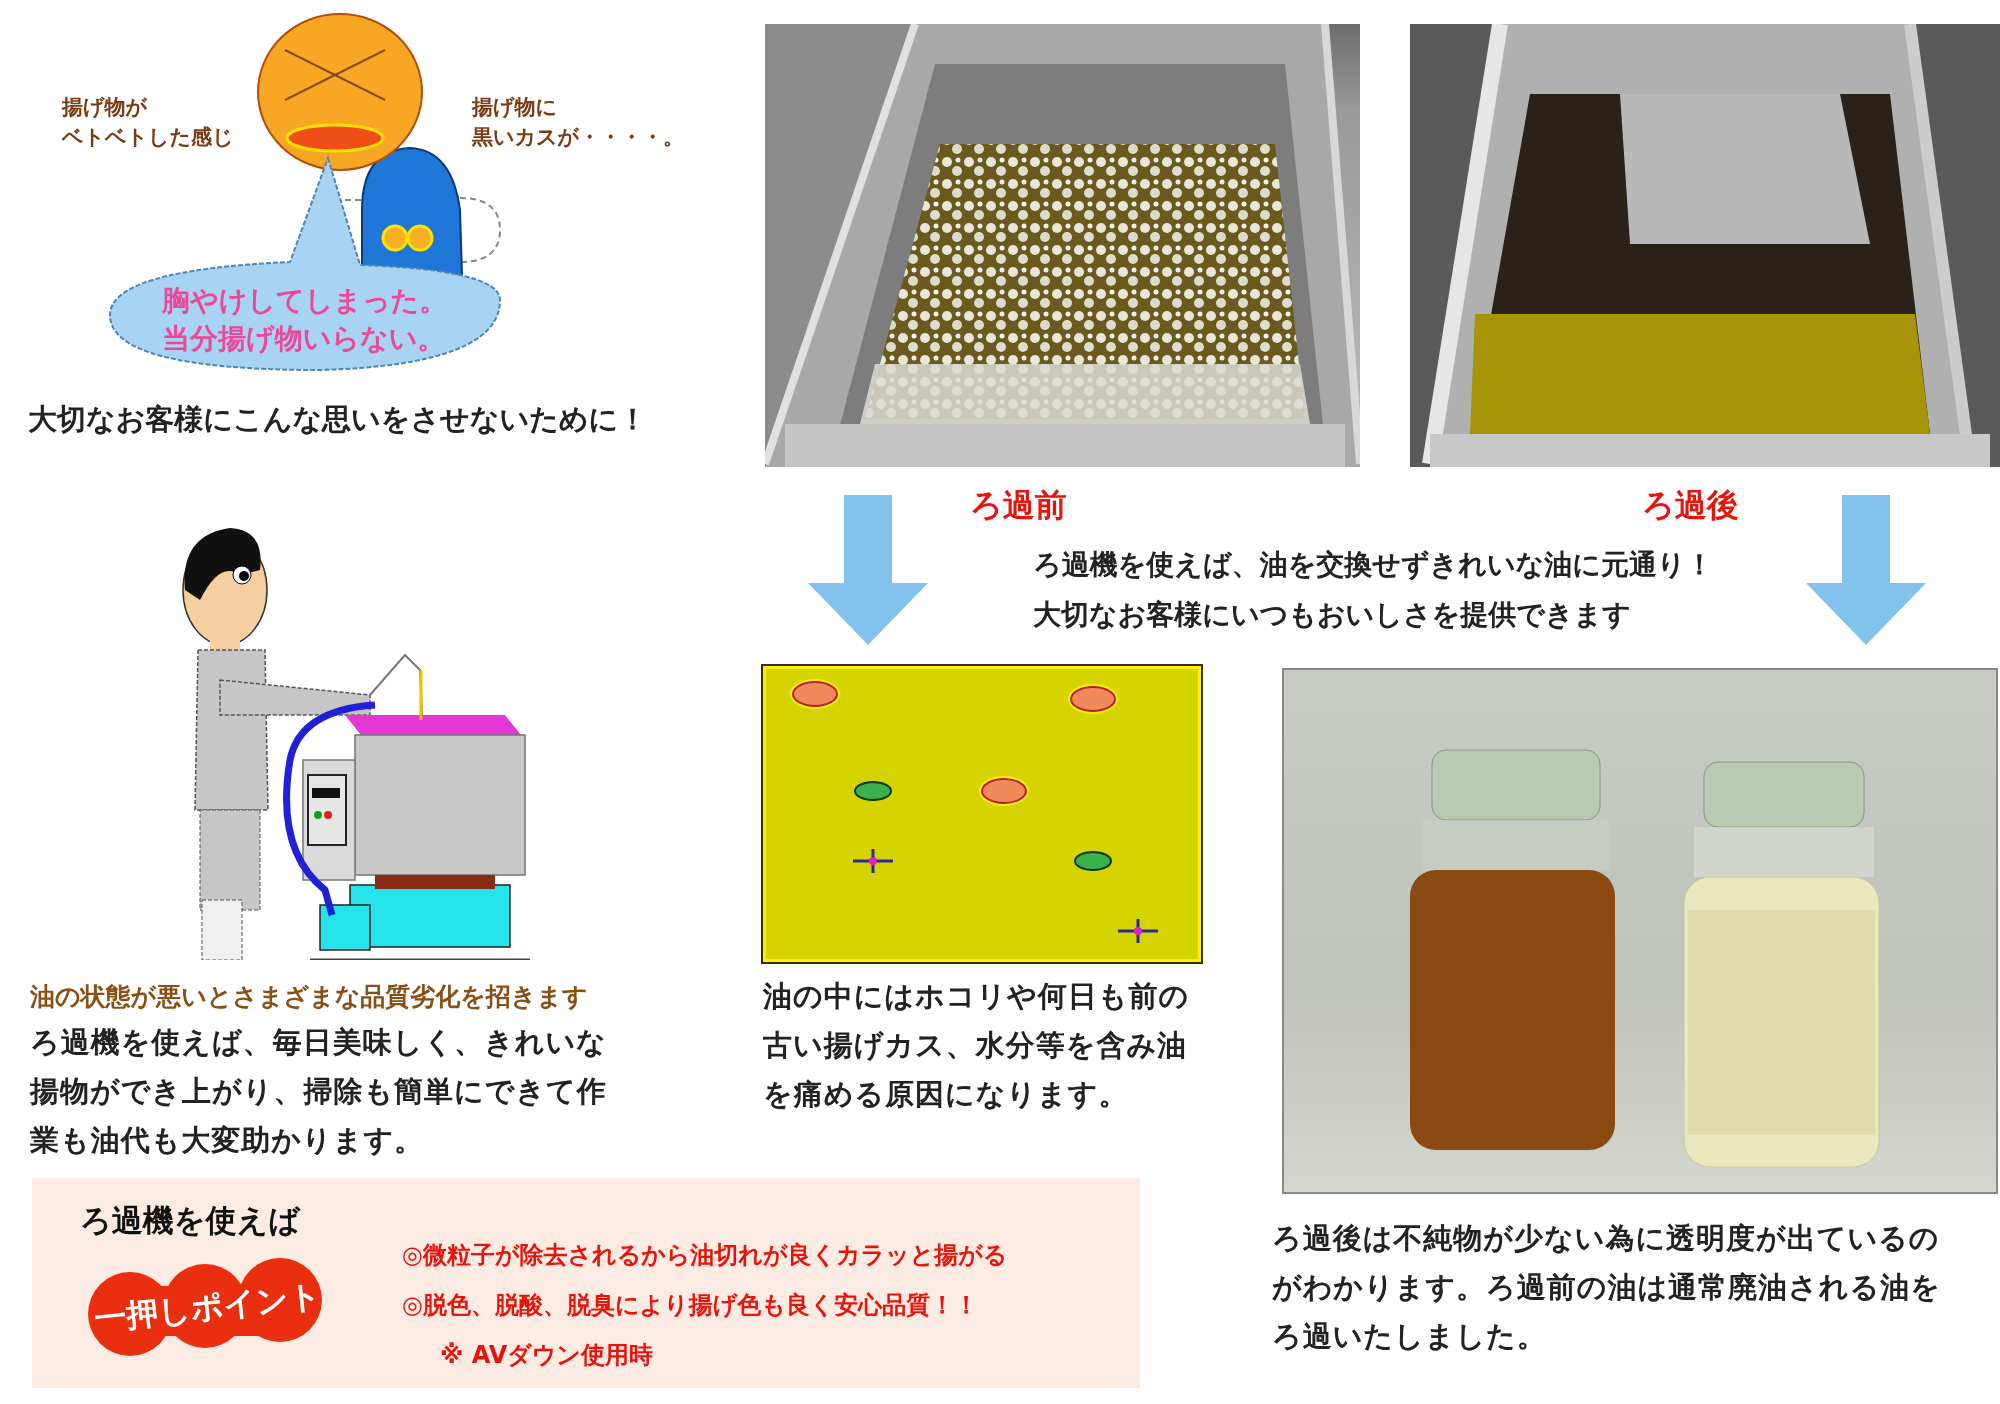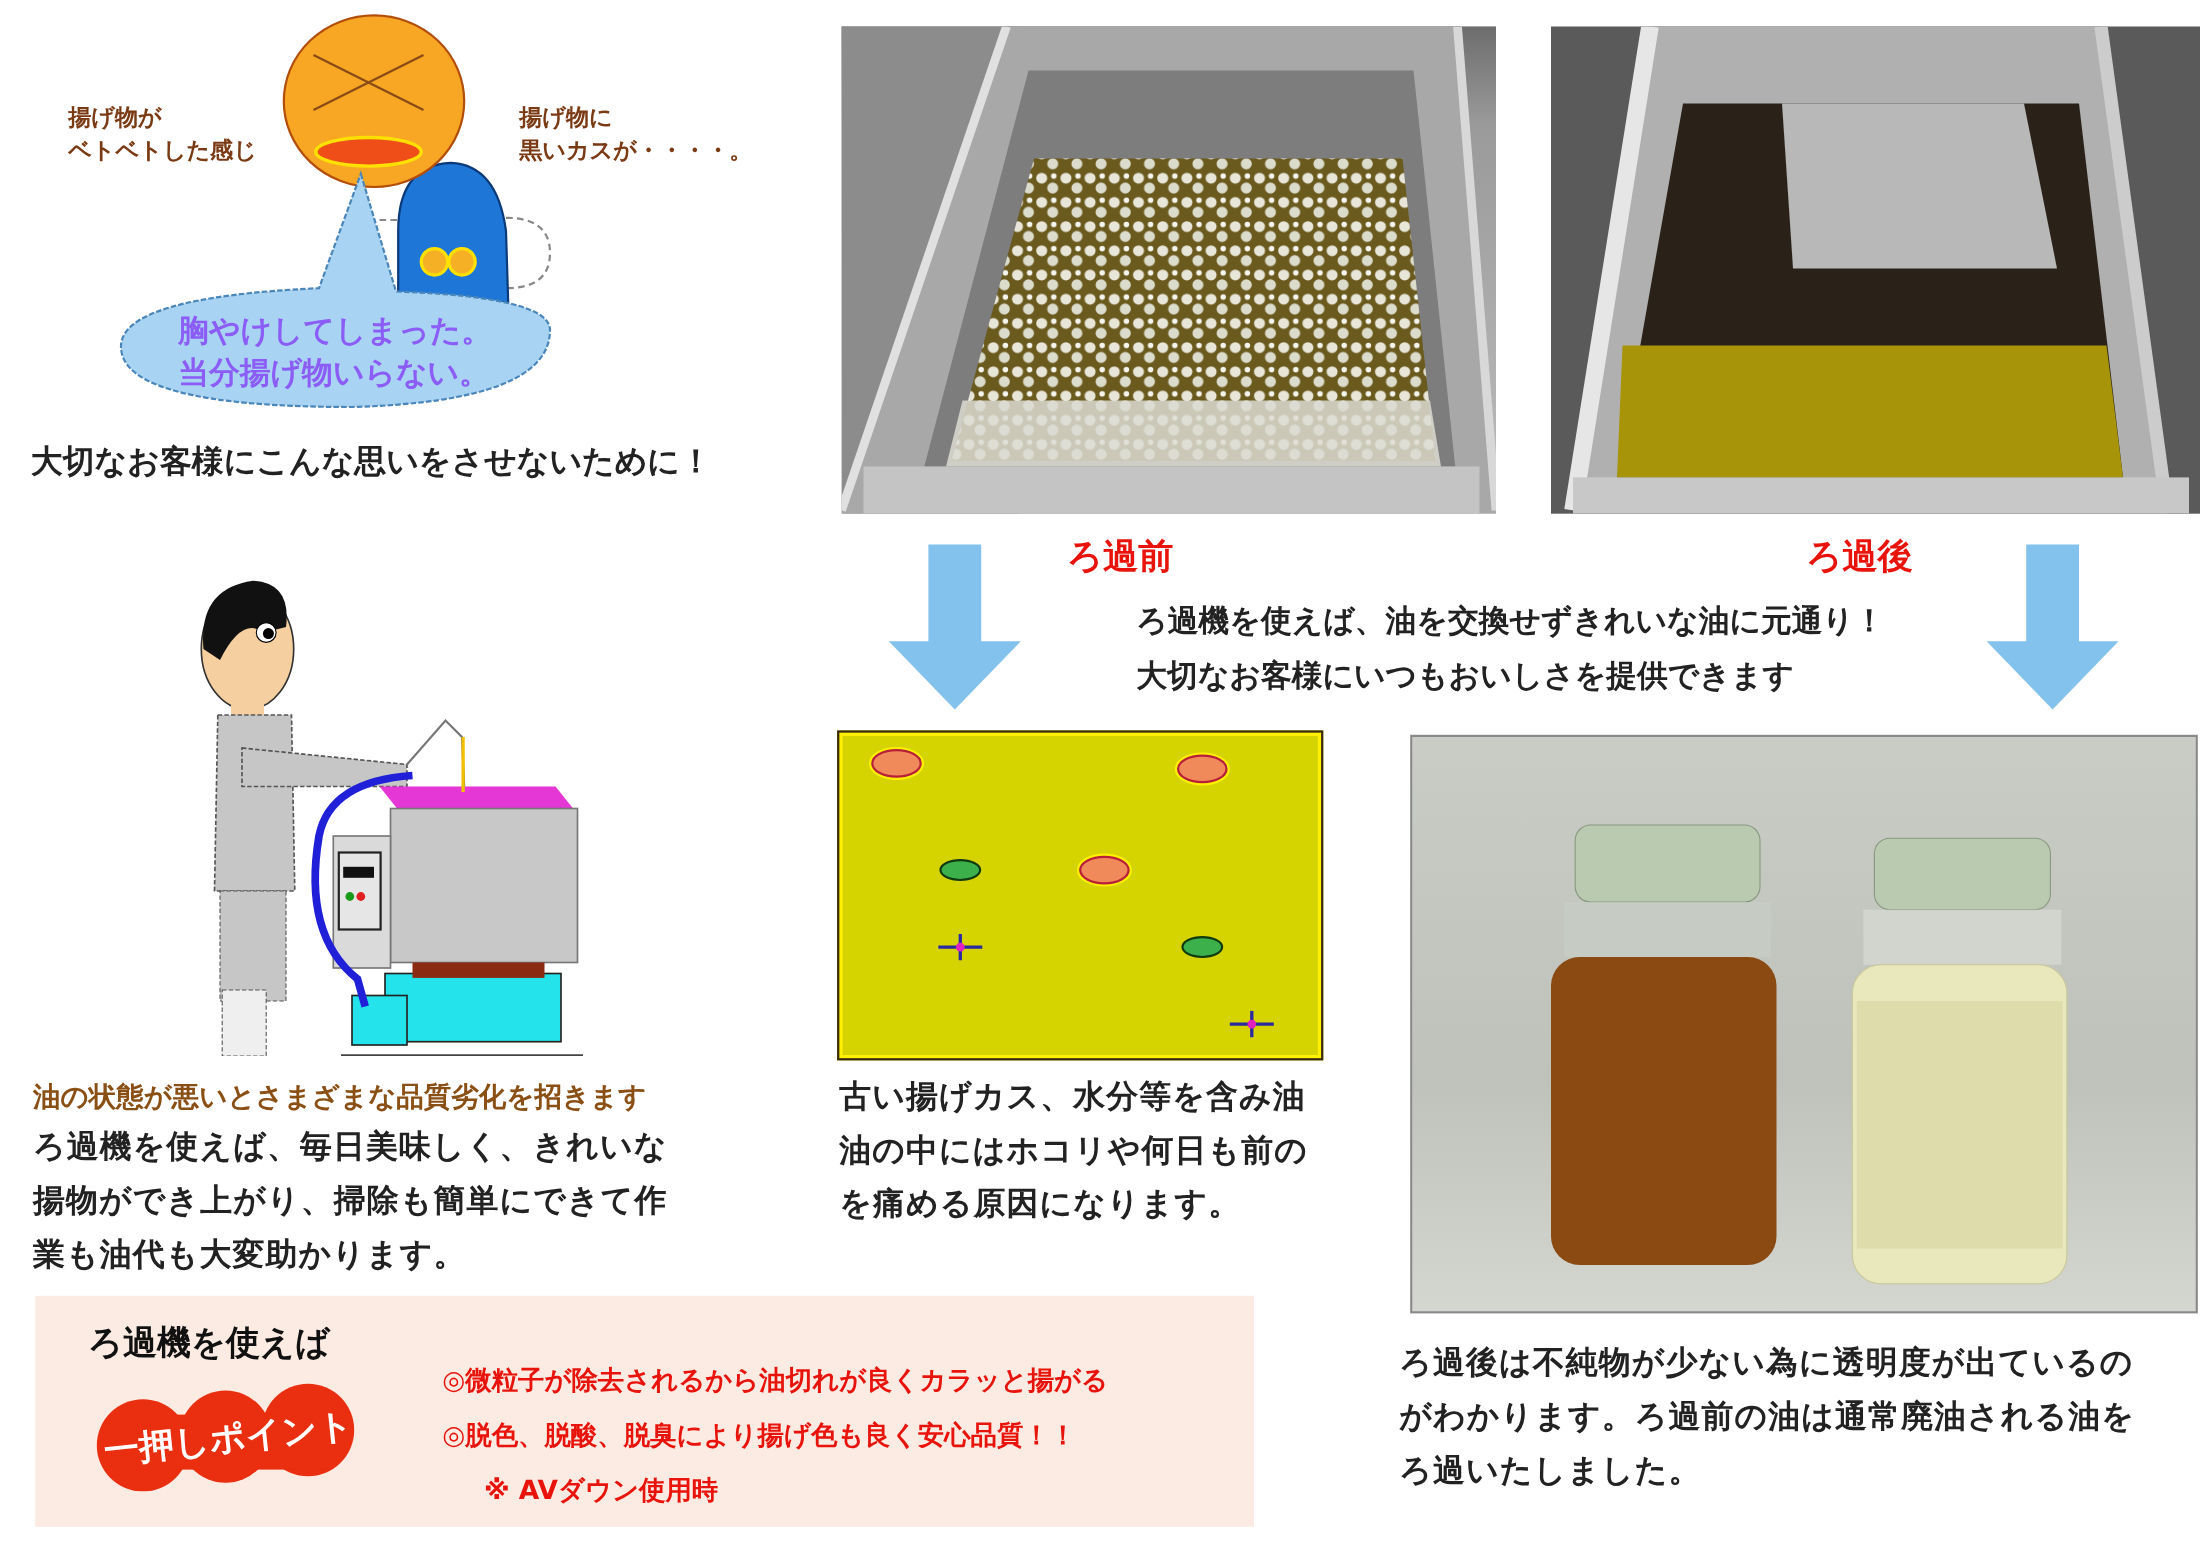--- a/index.html
+++ b/index.html
@@ -37,21 +37,21 @@
     <path d="M328 158 L360 265 Q500 270 500 300 Q500 365 320 370 Q110 370 110 315 Q110 270 290 262 Z" fill="#a9d3f2" stroke="#4a86b9" stroke-width="2" stroke-dasharray="5 2"></path>
   </svg>
   <div class="abs t brown" style="left:62px;top:92px;font-size:21px;line-height:30px;">
     <div>揚げ物が</div>
     <div>ベトベトした感じ</div>
   </div>
   <div class="abs t brown" style="left:472px;top:92px;font-size:21px;line-height:30px;">
     <div>揚げ物に</div>
     <div>黒いカスが・・・・。</div>
   </div>
-  <div class="abs t" style="left:162px;top:282px;font-size:28px;line-height:38px;font-weight:bold;color:#8b5cf6;">
+  <div class="abs t" style="left:162px;top:282px;font-size:28px;line-height:38px;font-weight:bold;color:#ec4899;">
     <div>胸やけしてしまった。</div>
     <div>当分揚げ物いらない。</div>
   </div>
   <div class="abs t dark" style="left:28px;top:400px;font-size:29px;font-weight:bold;">大切なお客様にこんな思いをさせないために！</div>
 </div>
 
 <div class="photo" style="left:765px;top:24px;width:595px;height:443px;background:linear-gradient(180deg,#6d6d6d 0%,#9a9a9a 20%,#bdbdbd 100%);">
   <svg width="595" height="443">
     <defs>
       <pattern id="crumbs" width="22" height="22" patternUnits="userSpaceOnUse">
@@ -160,22 +160,22 @@
         <line x1="90" y1="195" x2="130" y2="195"></line>
         <line x1="110" y1="183" x2="110" y2="207"></line>
         <line x1="355" y1="265" x2="395" y2="265"></line>
         <line x1="375" y1="253" x2="375" y2="277"></line>
       </g>
     <circle cx="110" cy="195" r="4" fill="#e020c0"></circle>
       <circle cx="375" cy="265" r="4" fill="#e020c0"></circle>
   </svg>
 </div>
 <div class="abs t para" style="left:763px;top:972px;">
+  <div>油の中にはホコリや何日も前の</div>
   <div>古い揚げカス、水分等を含み油</div>
-  <div>油の中にはホコリや何日も前の</div>
   <div>を痛める原因になります。</div>
 </div>
 
 <div class="photo" style="left:1282px;top:668px;width:712px;height:522px;background:linear-gradient(180deg,#c9ccc4 0%,#bfc2ba 60%,#d4d6d0 100%);border:2px solid #888;">
   <svg width="712" height="522">
     <rect x="148" y="80" width="168" height="70" rx="14" fill="#b9cab0" stroke="#889880"></rect>
     <rect x="138" y="150" width="188" height="50" fill="#c8cfc4" opacity="0.7"></rect>
     <rect x="126" y="200" width="205" height="280" rx="26" fill="#8a4a12"></rect>
     <rect x="420" y="92" width="160" height="65" rx="14" fill="#b9cab0" stroke="#889880"></rect>
     <rect x="410" y="157" width="180" height="50" fill="#d8dcd4" opacity="0.7"></rect>

